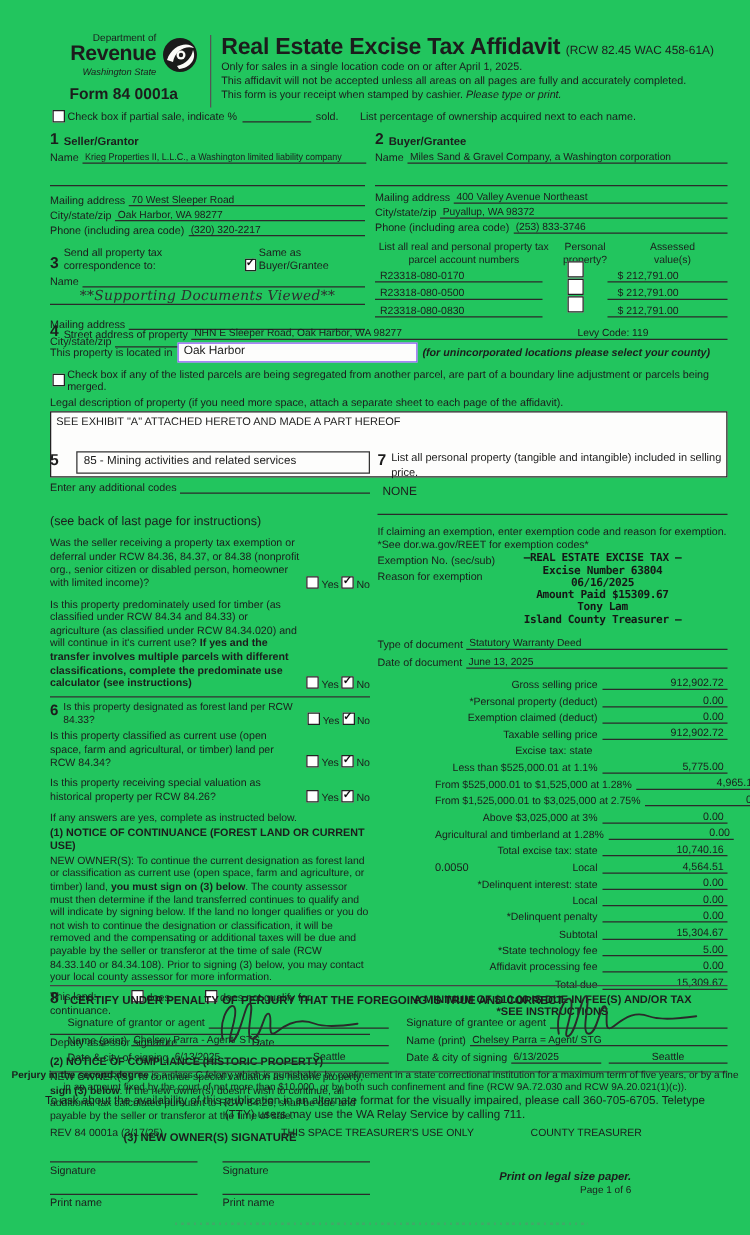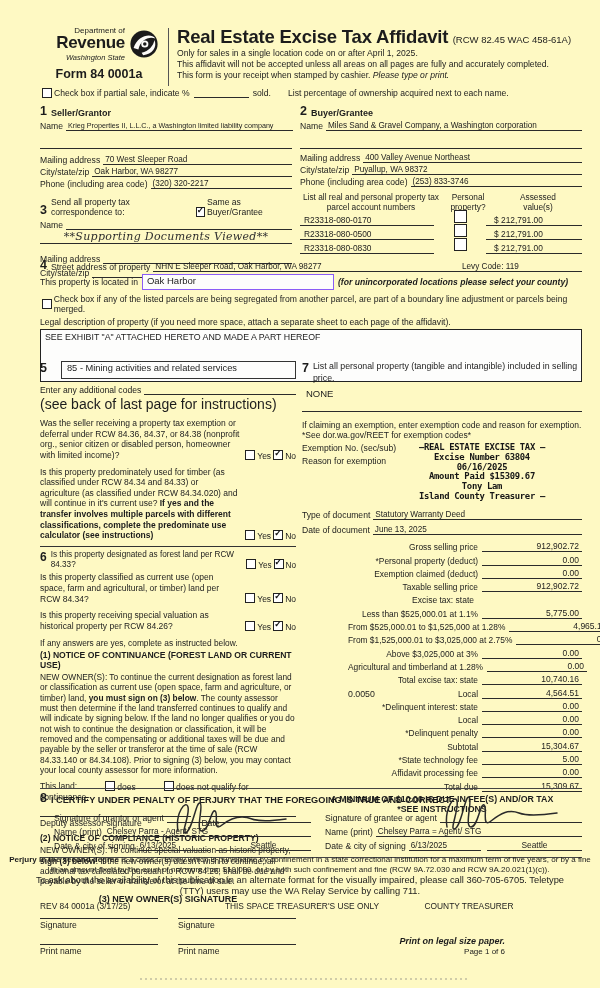--- a/index.html
+++ b/index.html
@@ -1,16 +1,16 @@
 <!DOCTYPE html>
 <html><head>
 <meta charset="utf-8">
 <style>
   html,body{margin:0;padding:0;background:#ffffff;}
-  #page{position:relative;width:600px;height:988px;background:#fef9c3;color:#1c1c1c;
+  #page{position:relative;width:600px;height:988px;background:#22c55e;color:#1c1c1c;
         font-family:"Liberation Sans",sans-serif;overflow:hidden;}
   .abs{position:absolute;}
   .b{font-weight:bold;}
   .it{font-style:italic;}
   .bi{font-weight:bold;font-style:italic;}
 
   
   #header{top:26px;left:38px;right:16px;display:flex;}
   .logo-block{width:122px;flex:0 0 122px;}
   .logo-row{display:flex;align-items:flex-start;justify-content:flex-end;}
@@ -305,21 +305,21 @@
 
   <div id="col-l2" class="abs">
     <div class="code-row">
       <span class="secnum">5</span>
       <span class="code-box">85 - Mining activities and related services</span>
     </div>
     <div class="fl" style="margin-top:6px">
       <span class="lbl">Enter any additional codes</span>
         <span class="line"></span>
     </div>
-    <div style="font-size:14px;margin-top:1px">(see back of last page for instructions)</div>
+    <div style="font-size:10px;margin-top:17px">(see back of last page for instructions)</div>
 
     <div class="q">
       <span class="qt">Was the seller receiving a property tax exemption or deferral under RCW 84.36, 84.37, or 84.38 (nonprofit org., senior citizen or disabled person, homeowner with limited income)?</span>
       <span class="yn"><span class="cb"></span><span>Yes</span><span class="cb checked"></span><span>No</span></span>
     </div>
     <div class="q">
       <span class="qt"><span>Is this property predominately used for timber (as classified under RCW 84.34 and 84.33) or agriculture (as classified under RCW 84.34.020) and will continue in it's current use? </span><span class="b">If yes and the transfer involves multiple parcels with different classifications, complete the predominate use calculator (see instructions)</span></span>
       <span class="yn"><span class="cb"></span><span>Yes</span><span class="cb checked"></span><span>No</span></span>
     </div>
     <div class="rule"></div>

